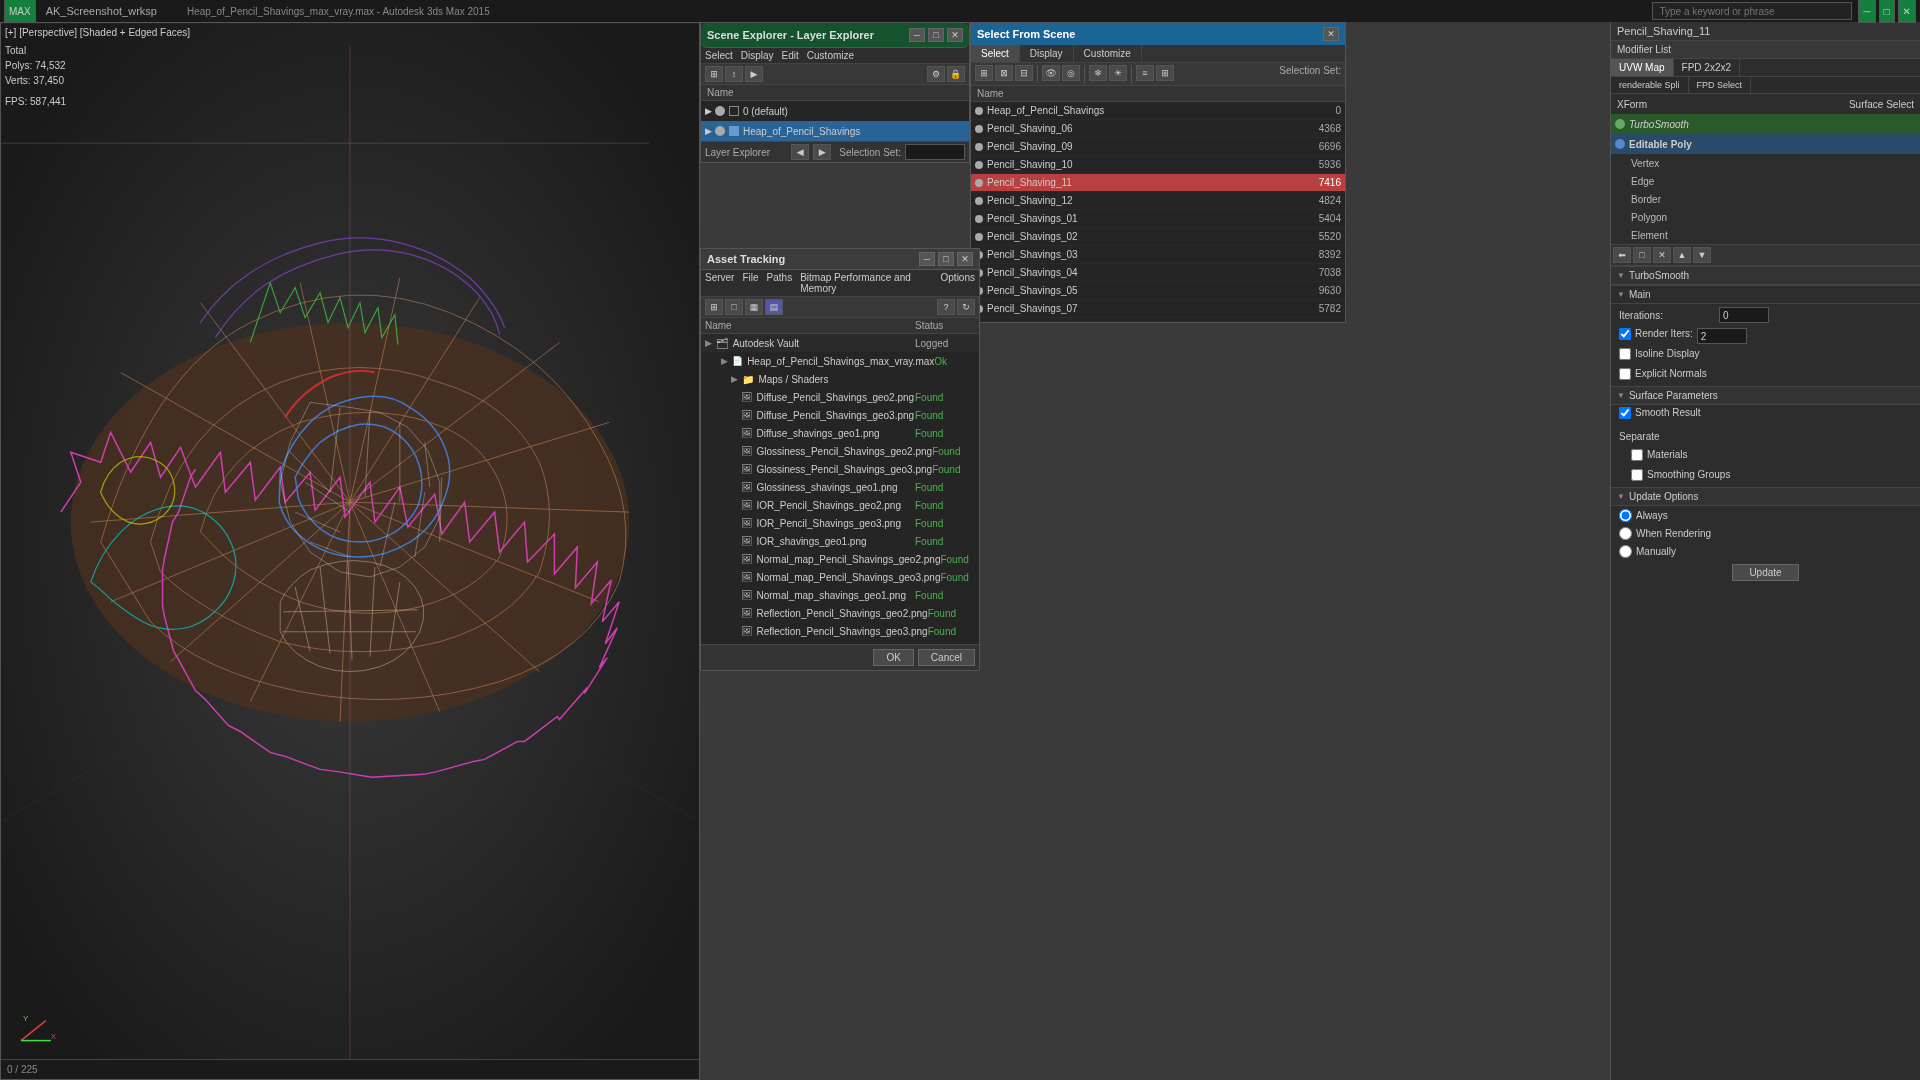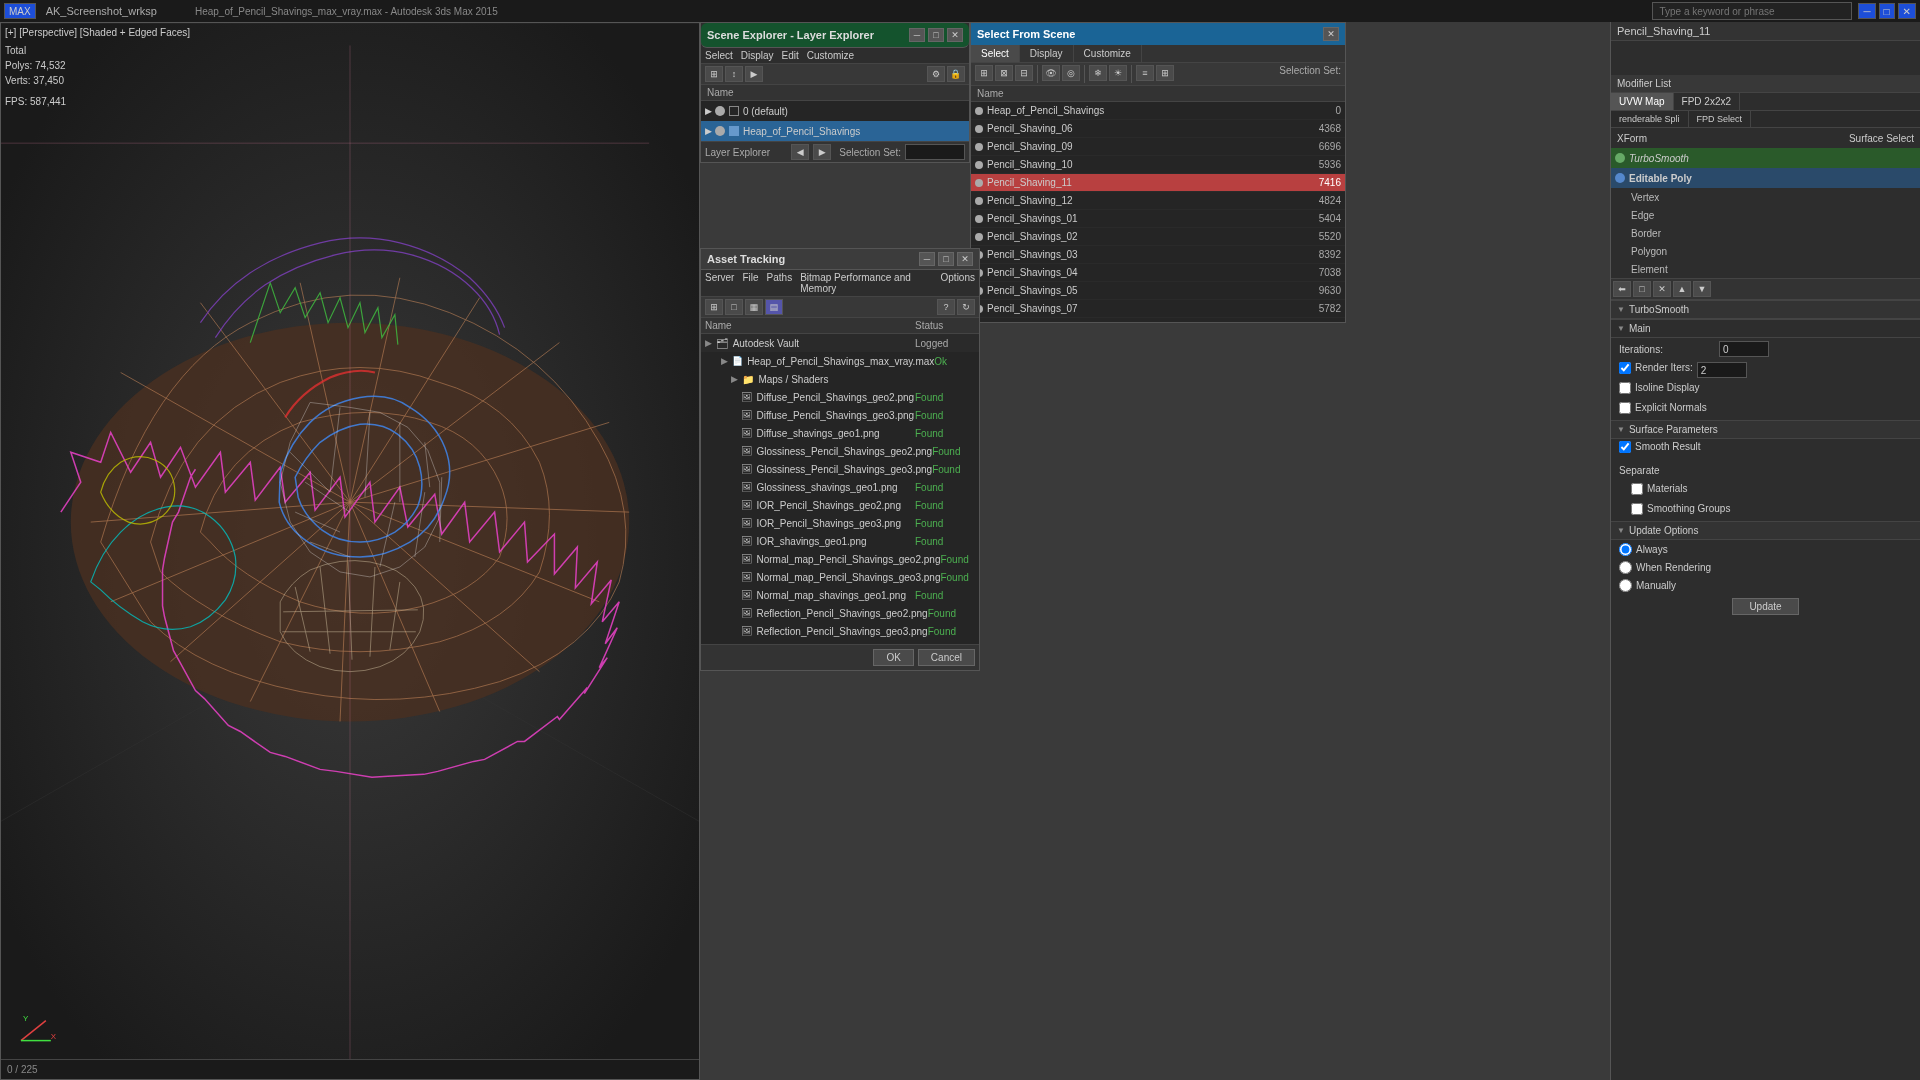--- a/index.html
+++ b/index.html
@@ -22,27 +22,27 @@
       display: flex;
       align-items: center;
       padding: 0 4px;
       gap: 2px;
       position: absolute;
       top: 0;
       left: 0;
       z-index: 100;
     }
     .top-bar-btn {
-      background: #1d4ed8;
+      background: #15803d;
       border: 1px solid #555;
       color: #ccc;
       font-size: 10px;
       padding: 1px 4px;
       cursor: pointer;
-      height: 16px;
+      height: 24px;
     }
     .top-bar-title {
       color: #aaa;
       font-size: 11px;
       margin-left: 8px;
     }
     .search-box {
       margin-left: auto;
       background: #222;
       border: 1px solid #555;
@@ -273,21 +273,20 @@
     .modifier-title {
       color: #ccc;
       font-size: 11px;
     }
     .modifier-list-label {
       background: #383838;
       padding: 3px 6px;
       color: #ccc;
       font-size: 10px;
       border-bottom: 1px solid #444;
-      margin-top: 34px;
     }
     .modifier-row {
       display: flex;
       align-items: center;
       padding: 2px 4px;
       height: 20px;
       cursor: pointer;
     }
     .modifier-row.active { background: #2a5a2a; }
     .modifier-row.editable-poly { background: #2a4a6a; }
@@ -545,21 +544,21 @@
       height: 20px;
       cursor: pointer;
     }
   </style>
 </head>
 <body>
 
 <div id="top-bar">
   <button class="top-bar-btn">MAX</button>
   <div class="top-bar-title">AK_Screenshot_wrksp</div>
-  <span style="color:#888; font-size:10px; margin-left:36px;">Heap_of_Pencil_Shavings_max_vray.max - Autodesk 3ds Max 2015</span>
+  <span style="color:#888; font-size:10px; margin-left:28px;">Heap_of_Pencil_Shavings_max_vray.max - Autodesk 3ds Max 2015</span>
   <input class="search-box" type="text" placeholder="Type a keyword or phrase" style="">
   <div style="display:flex; gap:3px; margin-left:4px;">
     <button class="top-bar-btn">─</button>
     <button class="top-bar-btn">□</button>
     <button class="top-bar-btn">✕</button>
   </div>
 </div>
 
 <div id="viewport">
 

